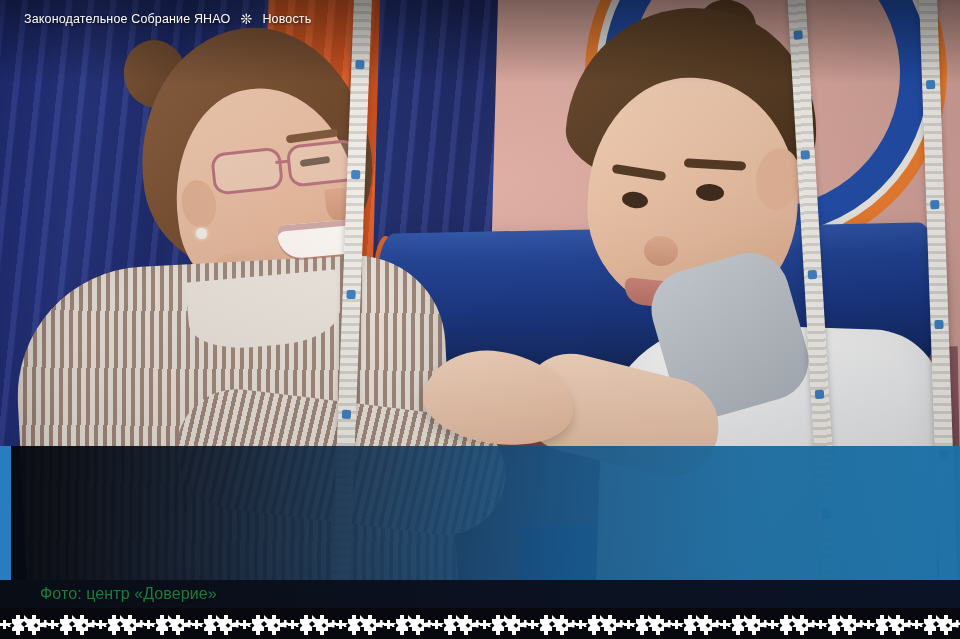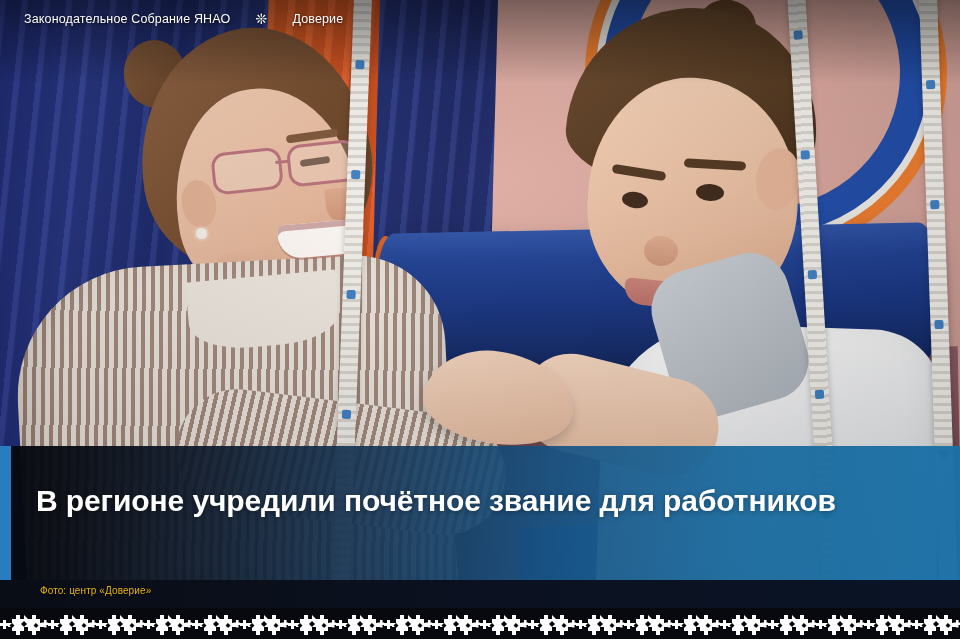--- a/index.html
+++ b/index.html
@@ -351,21 +351,21 @@
   }
   .top-shade{
     position:absolute;left:0;top:0;width:960px;height:84px;
     background:linear-gradient(180deg,rgba(0,0,0,.42),rgba(0,0,0,0));
     pointer-events:none;
   }
 
   
   .kicker{
     position:absolute;left:24px;top:12px;
-    display:flex;align-items:flex-start;gap:24px;
+    display:flex;align-items:flex-start;gap:9px;
     z-index:30;
     color:#ffffff;
     font-size:12.5px;
     letter-spacing:.15px;
     text-shadow:0 1px 3px rgba(0,0,0,.75);
     white-space:nowrap;
   }
   .kicker .sep{
     display:inline-flex;align-items:center;justify-content:center;
     width:14px;height:14px;line-height:1;
@@ -402,21 +402,21 @@
   }
 
   
   .credit-strip{
     position:absolute;left:0;top:580px;width:960px;height:28px;
     z-index:20;
     background:linear-gradient(90deg,#090d16 0%,#0b1120 50%,#0a1426 100%);
   }
   .credit{
     position:absolute;left:40px;top:585px;z-index:25;
-    color:#eab308;font-size:10px;letter-spacing:.1px;
+    color:#15803d;font-size:16px;letter-spacing:.1px;
     text-shadow:0 1px 2px rgba(0,0,0,.6);
   }
 
   
   .ornament{
     position:absolute;left:0;top:608px;width:960px;height:31px;
     z-index:26;
     background:#07090f;
     overflow:hidden;
   }
@@ -499,27 +499,27 @@
         <b style="top:460px"></b>
     </div>
 
     <div class="photo-grade"></div>
     <div class="top-shade"></div>
   </div>
 
   <div class="kicker">
     <span>Законодательное Собрание ЯНАО</span>
     <span class="sep">❊</span>
-    <span>Доверие</span>
+    <span>Новость</span>
   </div>
 
   <div class="banner"></div>
   <div class="banner-bar"></div>
   <h1 class="headline">
-    <span>В регионе учредили почётное звание для работников</span><br>
+    <br>
   </h1>
 
   <div class="credit-strip"></div>
   <div class="credit">Фото: центр «Доверие»</div>
 
   <div class="ornament">
     <svg viewBox="0 0 960 31" preserveAspectRatio="none">
       <defs>
         <pattern id="orn" x="0" y="0" width="48" height="31" patternUnits="userSpaceOnUse">
 

